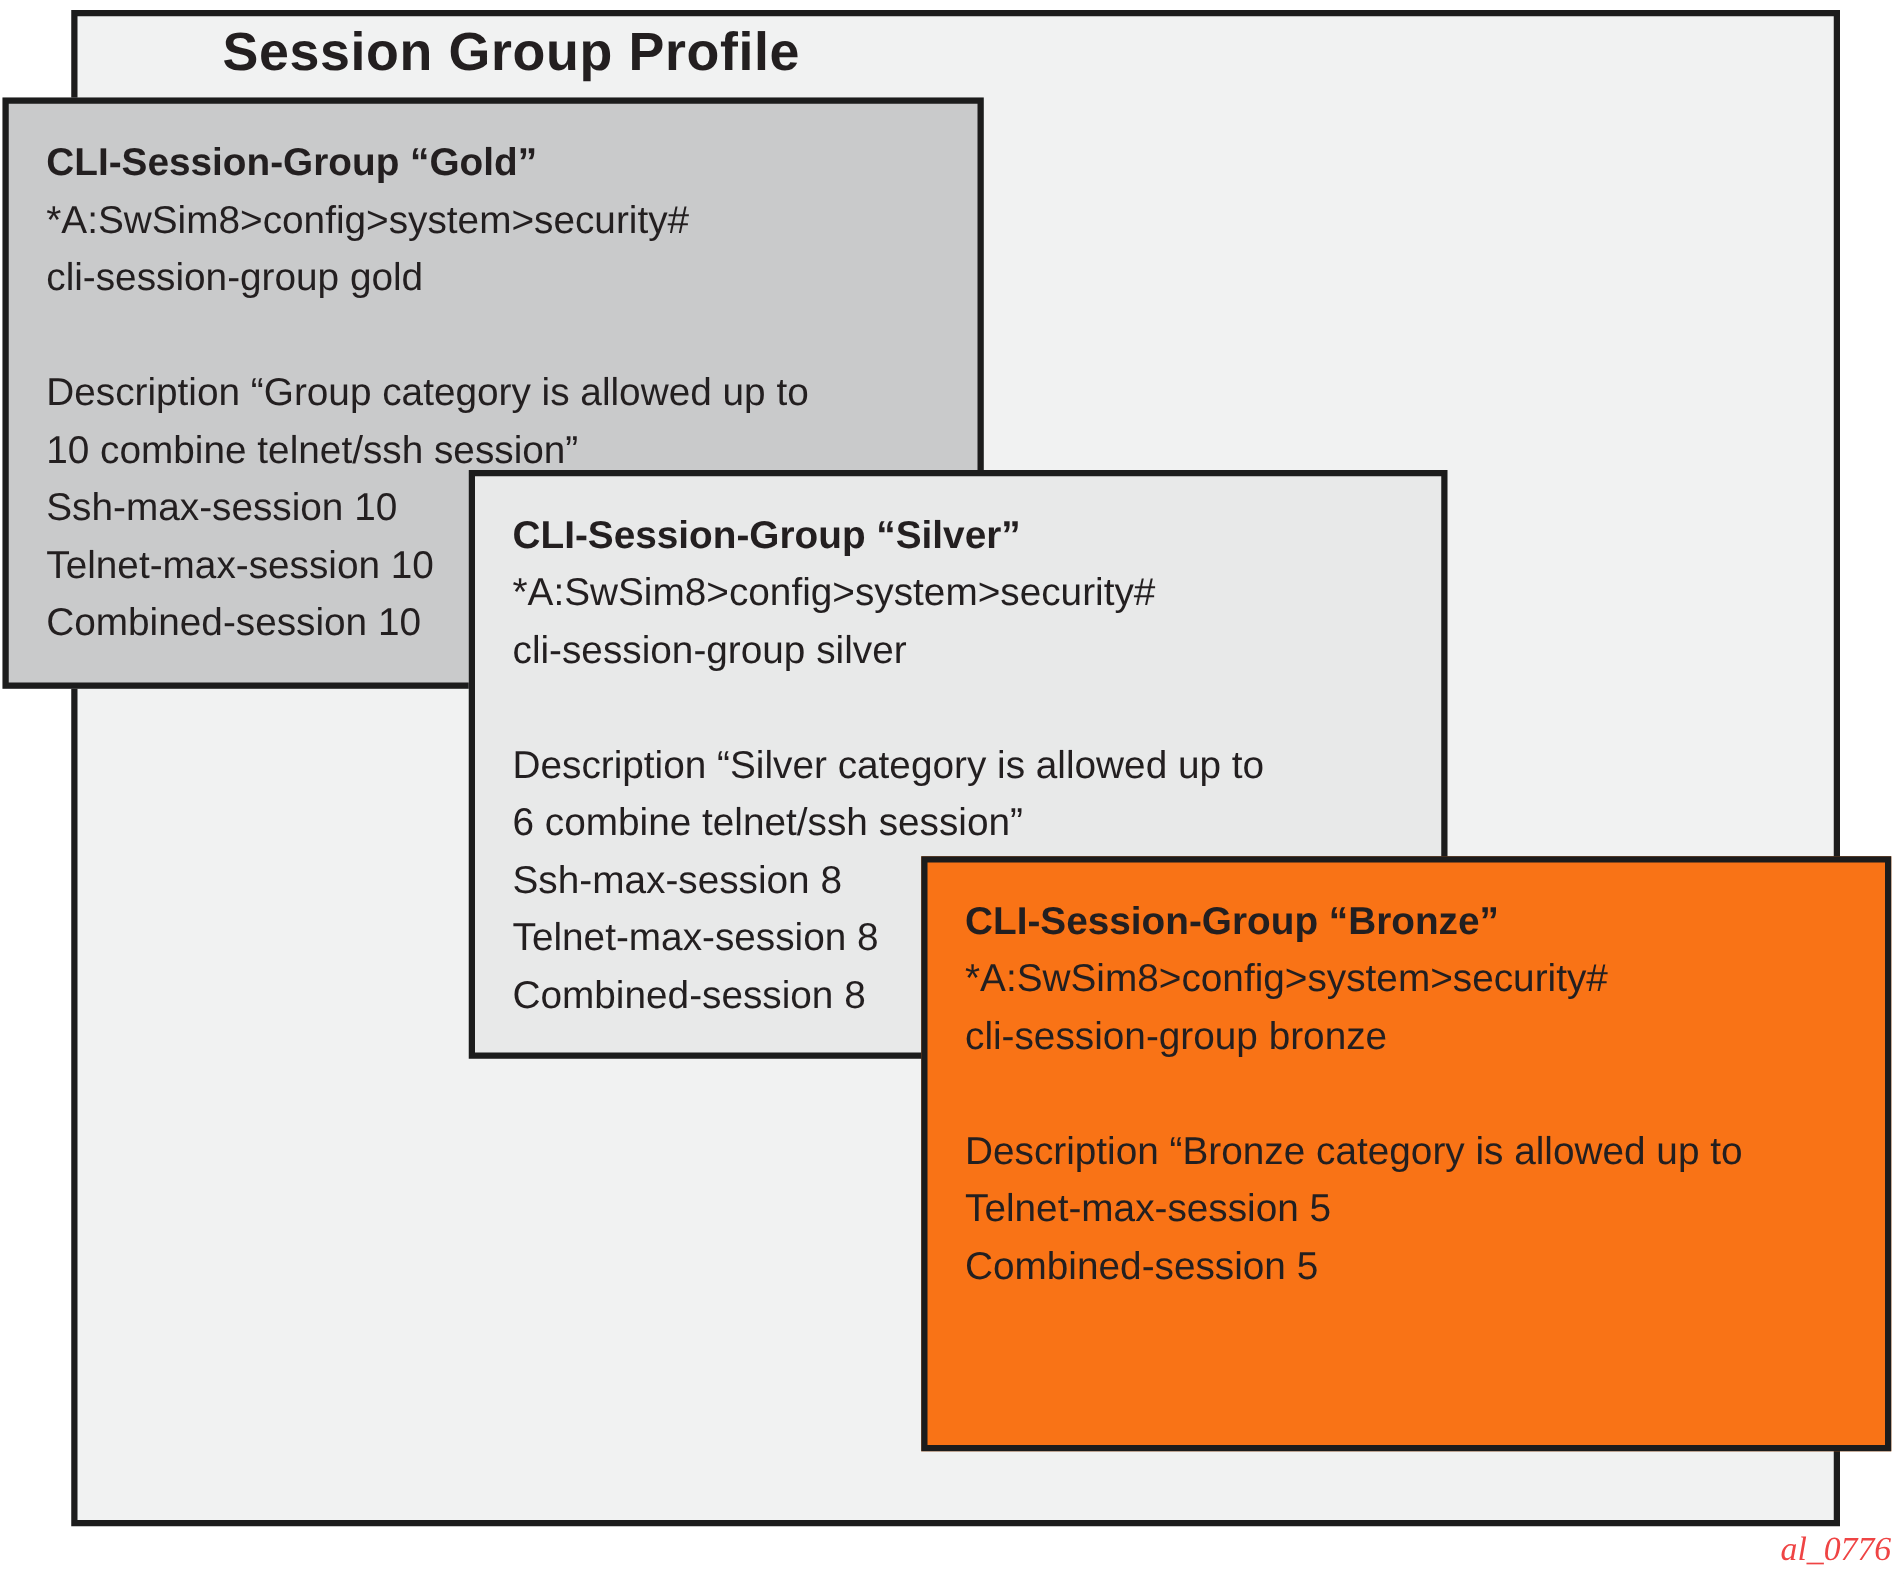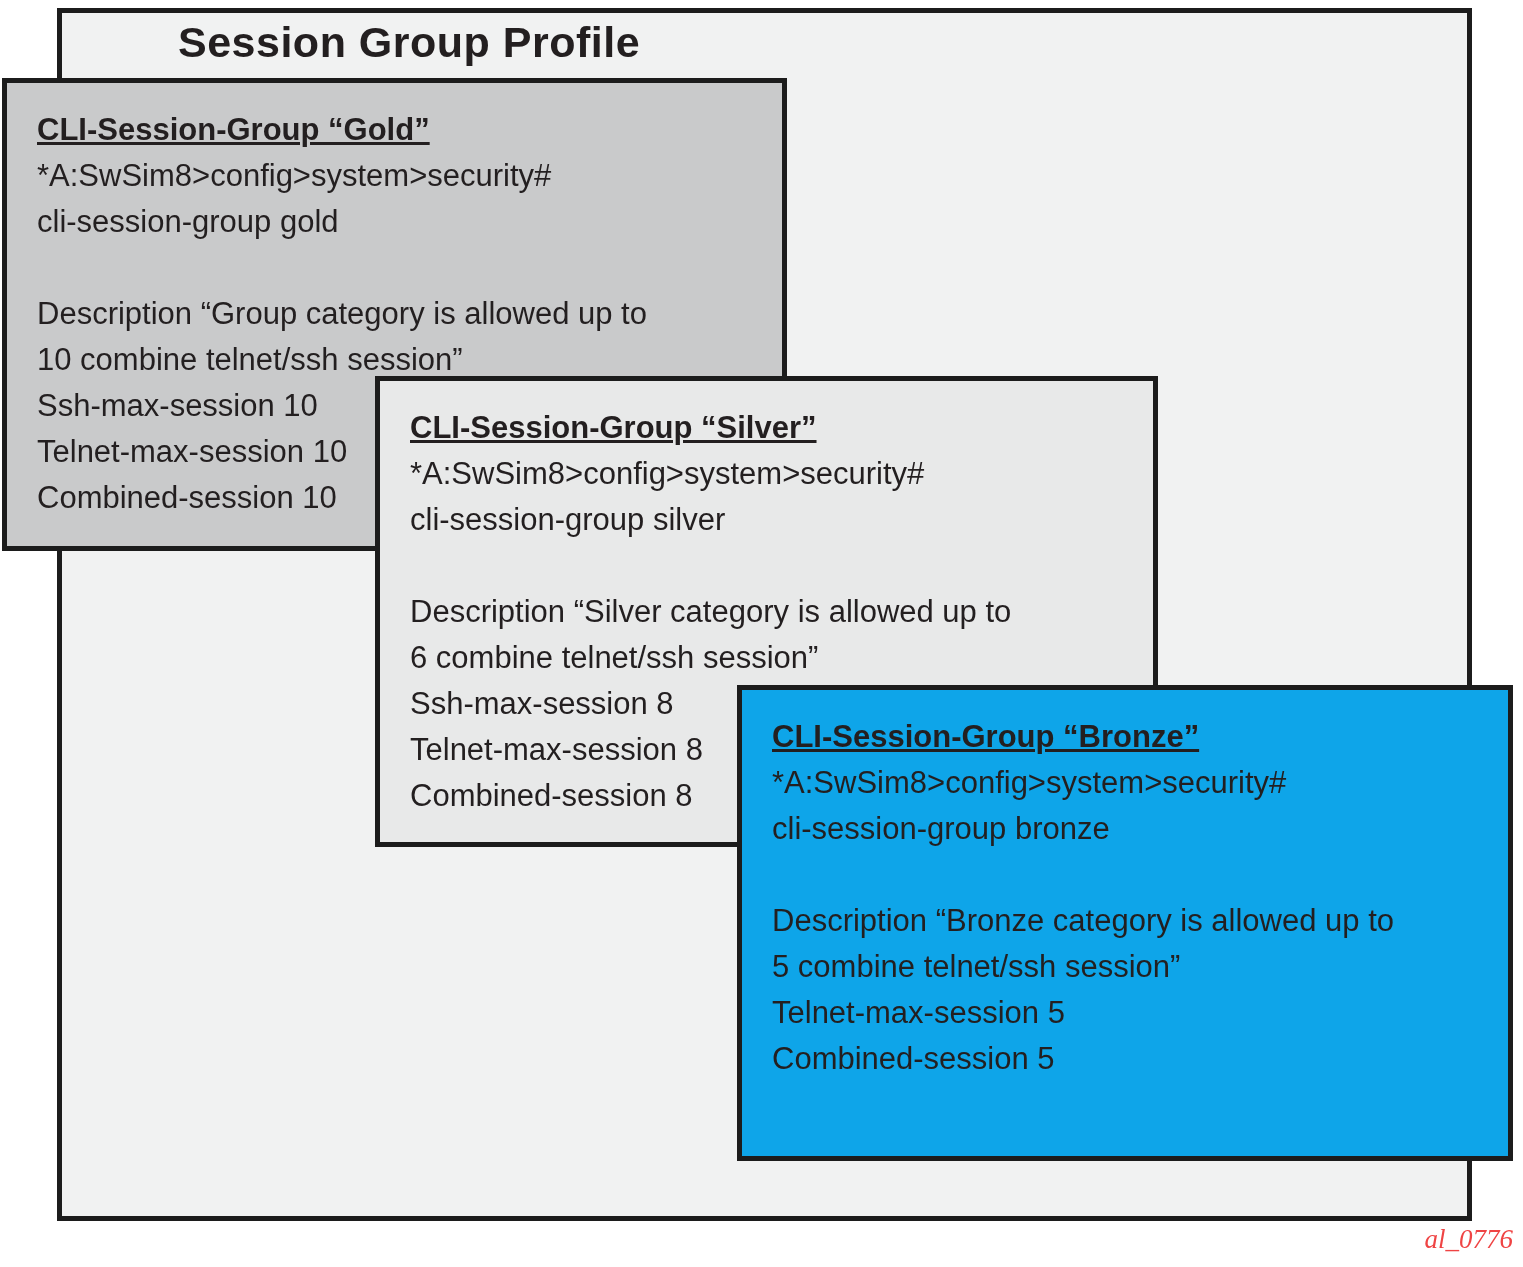--- a/index.html
+++ b/index.html
@@ -44,21 +44,20 @@
     box-sizing: border-box;
     border: 5px solid #1c1c1c;
     padding: 24px 20px 0 30px;
     font-size: 31px;
     line-height: 46px;
     white-space: nowrap;
   }
   .card-title {
     font-weight: bold;
     height: 46px;
-    text-decoration: underline;
   }
   .card-line {
     height: 46px;
   }
   .card-gold {
     left: 2px;
     top: 78px;
     width: 785px;
     height: 473px;
     background: #c9cacb;
@@ -70,21 +69,21 @@
     width: 783px;
     height: 471px;
     background: #e8e9e9;
     z-index: 4;
   }
   .card-bronze {
     left: 737px;
     top: 685px;
     width: 776px;
     height: 476px;
-    background: #0ea5e9;
+    background: #f97316;
     z-index: 5;
   }
   .figure-label {
     position: absolute;
     right: 10px;
     top: 1224px;
     font-family: "Liberation Serif", serif;
     font-style: italic;
     font-size: 27px;
     color: #ef4444;
@@ -123,20 +122,19 @@
     <div class="card-line">Telnet-max-session 8</div>
     <div class="card-line">Combined-session 8</div>
   </div>
 
   <div class="card card-bronze">
     <div class="card-title">CLI-Session-Group “Bronze”</div>
     <div class="card-line">*A:SwSim8&gt;config&gt;system&gt;security#</div>
     <div class="card-line">cli-session-group bronze</div>
     <div class="card-line"></div>
     <div class="card-line">Description “Bronze category is allowed up to</div>
-    <div class="card-line">5 combine telnet/ssh session”</div>
     <div class="card-line">Telnet-max-session 5</div>
     <div class="card-line">Combined-session 5</div>
   </div>
 
   <div class="figure-label">al_0776</div>
 
 </div>
 
 </body></html>

